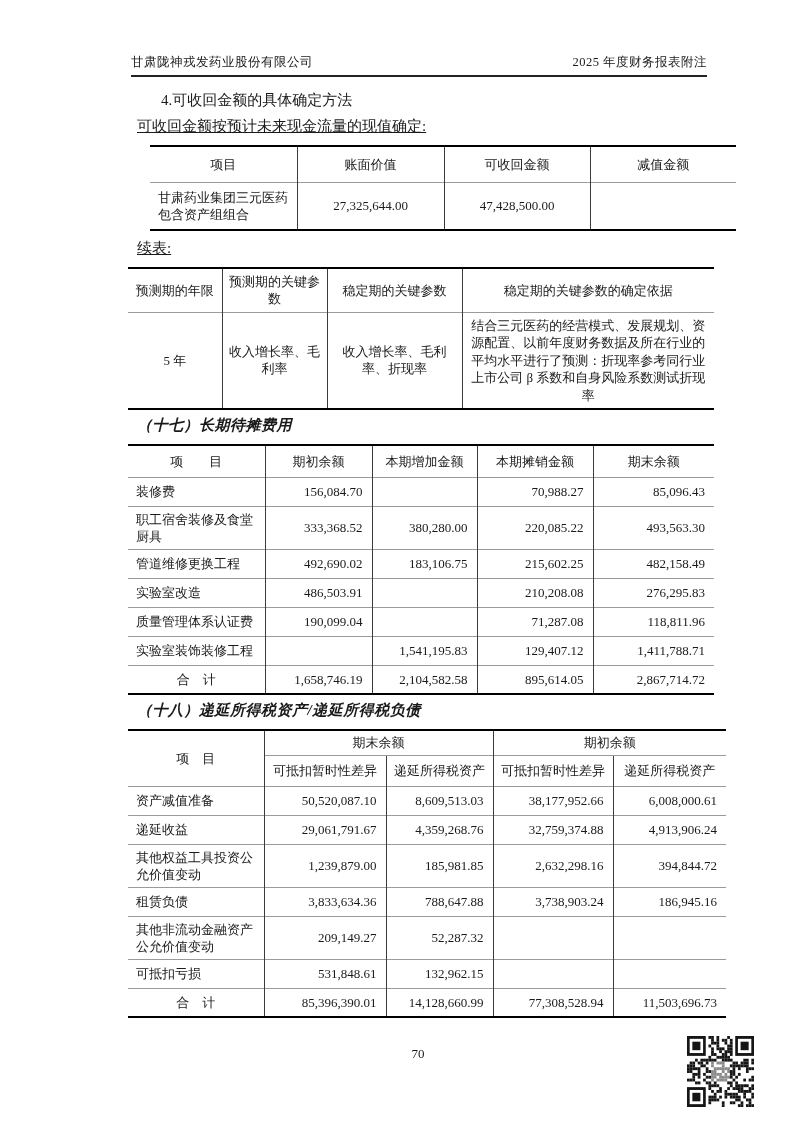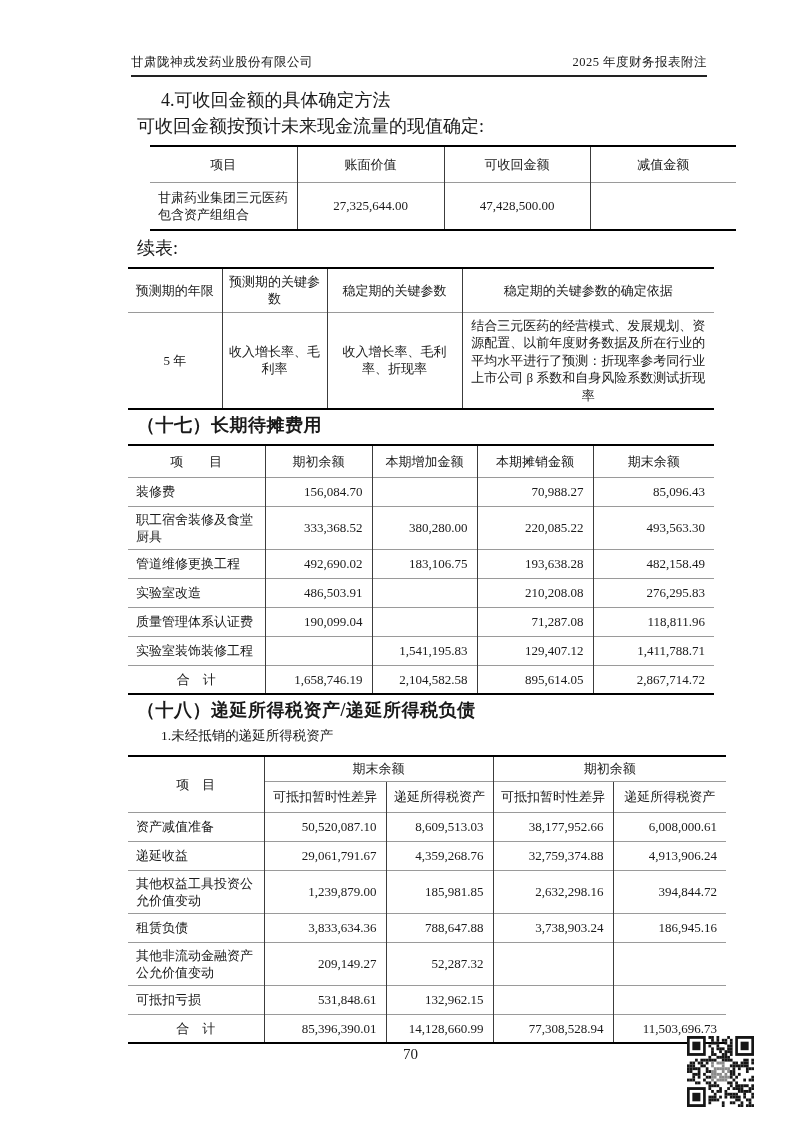--- a/index.html
+++ b/index.html
@@ -6,24 +6,24 @@
   .page{
     position:relative;width:794px;height:1122px;background:#fff;overflow:hidden;
     font-family:"Liberation Serif","DejaVu Serif",serif;color:#1a1a1a;
   }
   .doc-header{
     margin-left:131px;width:576px;padding-top:54px;padding-bottom:4px;
     display:flex;justify-content:space-between;align-items:flex-end;
     border-bottom:2px solid #222;font-size:12.5px;letter-spacing:.5px;
   }
   .content{margin-left:128px;width:600px;}
-  .para,.h-num,.h-section{margin:0;font-size:18px;line-height:18px;}
+  .para,.h-num,.h-section{margin:0;font-size:15px;line-height:18px;}
   .h-num{margin:14px 0 0 33px;}
-  .para{margin:8px 0 0 9px;}
-  .h-section{margin:6px 0 0 9px;font-weight:bold;letter-spacing:.5px;}
+  .para{margin:8px 0 0 9px;text-decoration:underline;}
+  .h-section{margin:6px 0 0 9px;font-weight:bold;letter-spacing:.5px;font-style:italic;}
   .sub-num{margin:8px 0 0 33px;font-size:13.5px;line-height:18px;}
 
   table.fin{
     border-collapse:collapse;table-layout:fixed;
     border-top:2.5px solid #000;border-bottom:2.5px solid #000;
     font-size:13px;margin-top:10px;
   }
   table.fin th,table.fin td{
     border-left:1px solid #3c3c3c;border-top:1px solid #9a9a9a;
     padding:2px 6px;font-weight:normal;text-align:center;line-height:17px;
@@ -43,21 +43,21 @@
   .t3 thead tr{height:32px;}
   .t3 tr.rs{height:29px;margin-top:8px;}
   .t3 tr.rd{height:43px;}
   .t4{width:598px;margin-top:8px;}
   .t4 thead tr.g{height:25px;}
   .t4 thead tr.s{height:31px;}
   .t4 tr.rs{height:29px;margin-top:48px;}
   .t4 tr.rd{height:43px;}
   .t4 .num{padding-right:10px;}
 
-  .page-number{position:absolute;left:403px;top:1046px;width:30px;font-size:15px;}
+  .page-number{position:absolute;left:403px;top:1046px;width:30px;text-align:center;font-size:13px;}
   .qr{position:absolute;left:687px;top:1036px;width:67px;height:71px;}
 </style>
 </head>
 <body>
 
 <div class="page">
 
   <header class="doc-header">
     <span>甘肃陇神戎发药业股份有限公司</span>
     <span>2025 年度财务报表附注</span>
@@ -151,21 +151,21 @@
           <td class="c0 left">职工宿舍装修及食堂厨具</td>
           <td class="num">333,368.52</td>
           <td class="num">380,280.00</td>
           <td class="num">220,085.22</td>
           <td class="num">493,563.30</td>
         </tr>
         <tr class="rs">
           <td class="c0 left">管道维修更换工程</td>
           <td class="num">492,690.02</td>
           <td class="num">183,106.75</td>
-          <td class="num">193,638.28</td>
+          <td class="num">215,602.25</td>
           <td class="num">482,158.49</td>
         </tr>
         <tr class="rs">
           <td class="c0 left">实验室改造</td>
           <td class="num">486,503.91</td>
           <td class="num"></td>
           <td class="num">210,208.08</td>
           <td class="num">276,295.83</td>
         </tr>
         <tr class="rs">
@@ -186,21 +186,20 @@
           <td class="c0">合　计</td>
           <td class="num">1,658,746.19</td>
           <td class="num">2,104,582.58</td>
           <td class="num">895,614.05</td>
           <td class="num">2,867,714.72</td>
         </tr>
       </tbody>
     </table>
 
     <p class="h-section">（十八）递延所得税资产/递延所得税负债</p>
-    <p class="sub-num">1.未经抵销的递延所得税资产</p>
 
     <table class="fin t4">
       <colgroup>
           <col style="width:136px">
           <col style="width:122px">
           <col style="width:107px">
           <col style="width:120px">
           <col style="width:113px">
         </colgroup>
       <thead>

